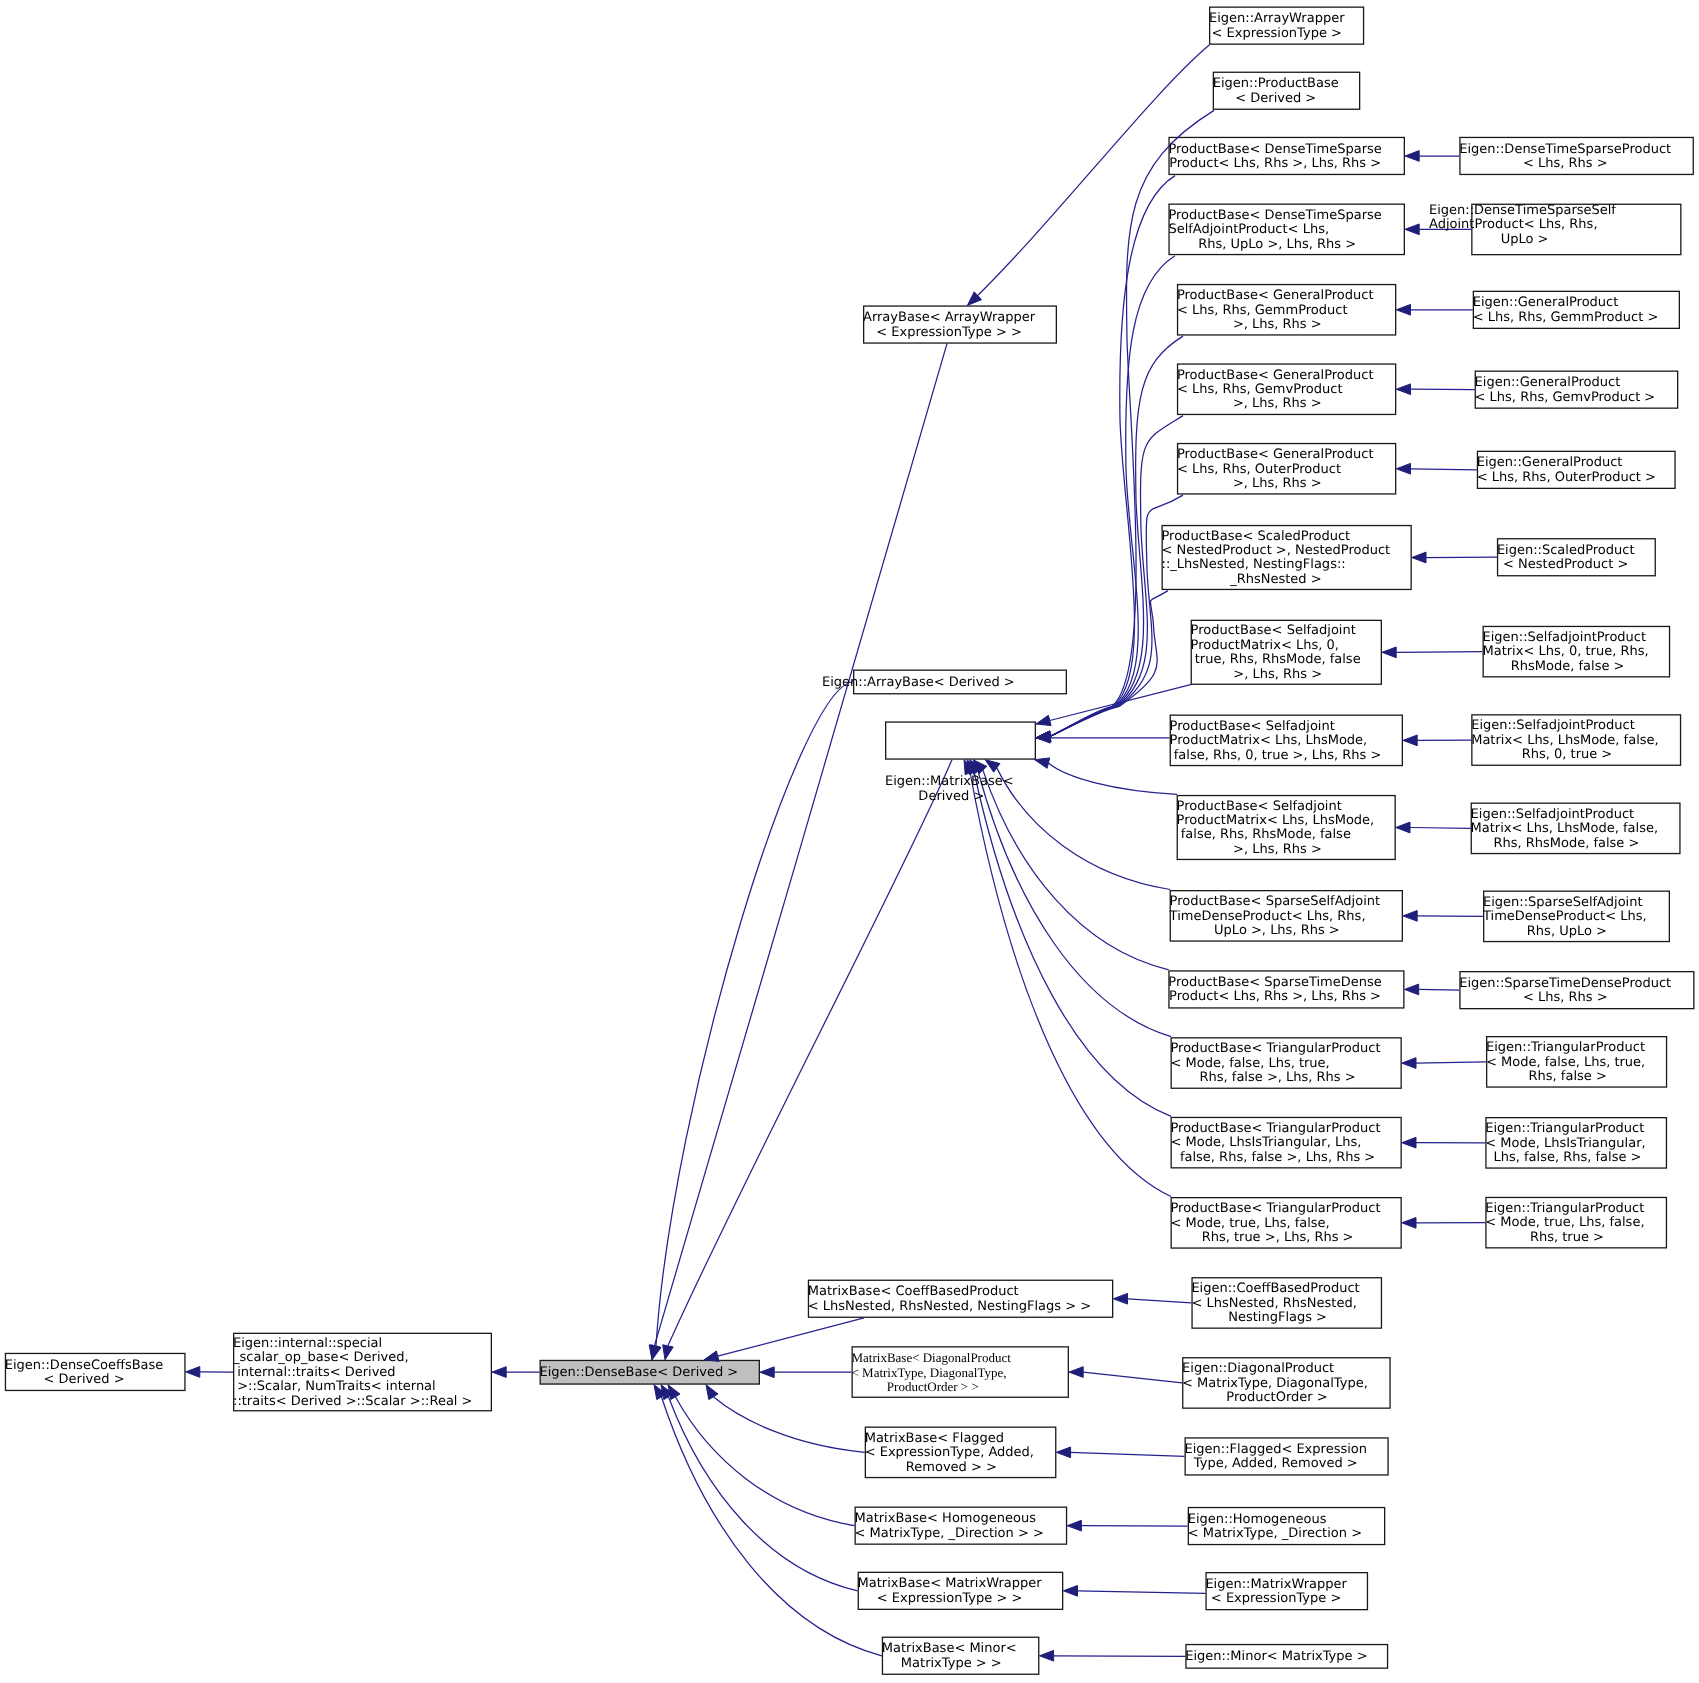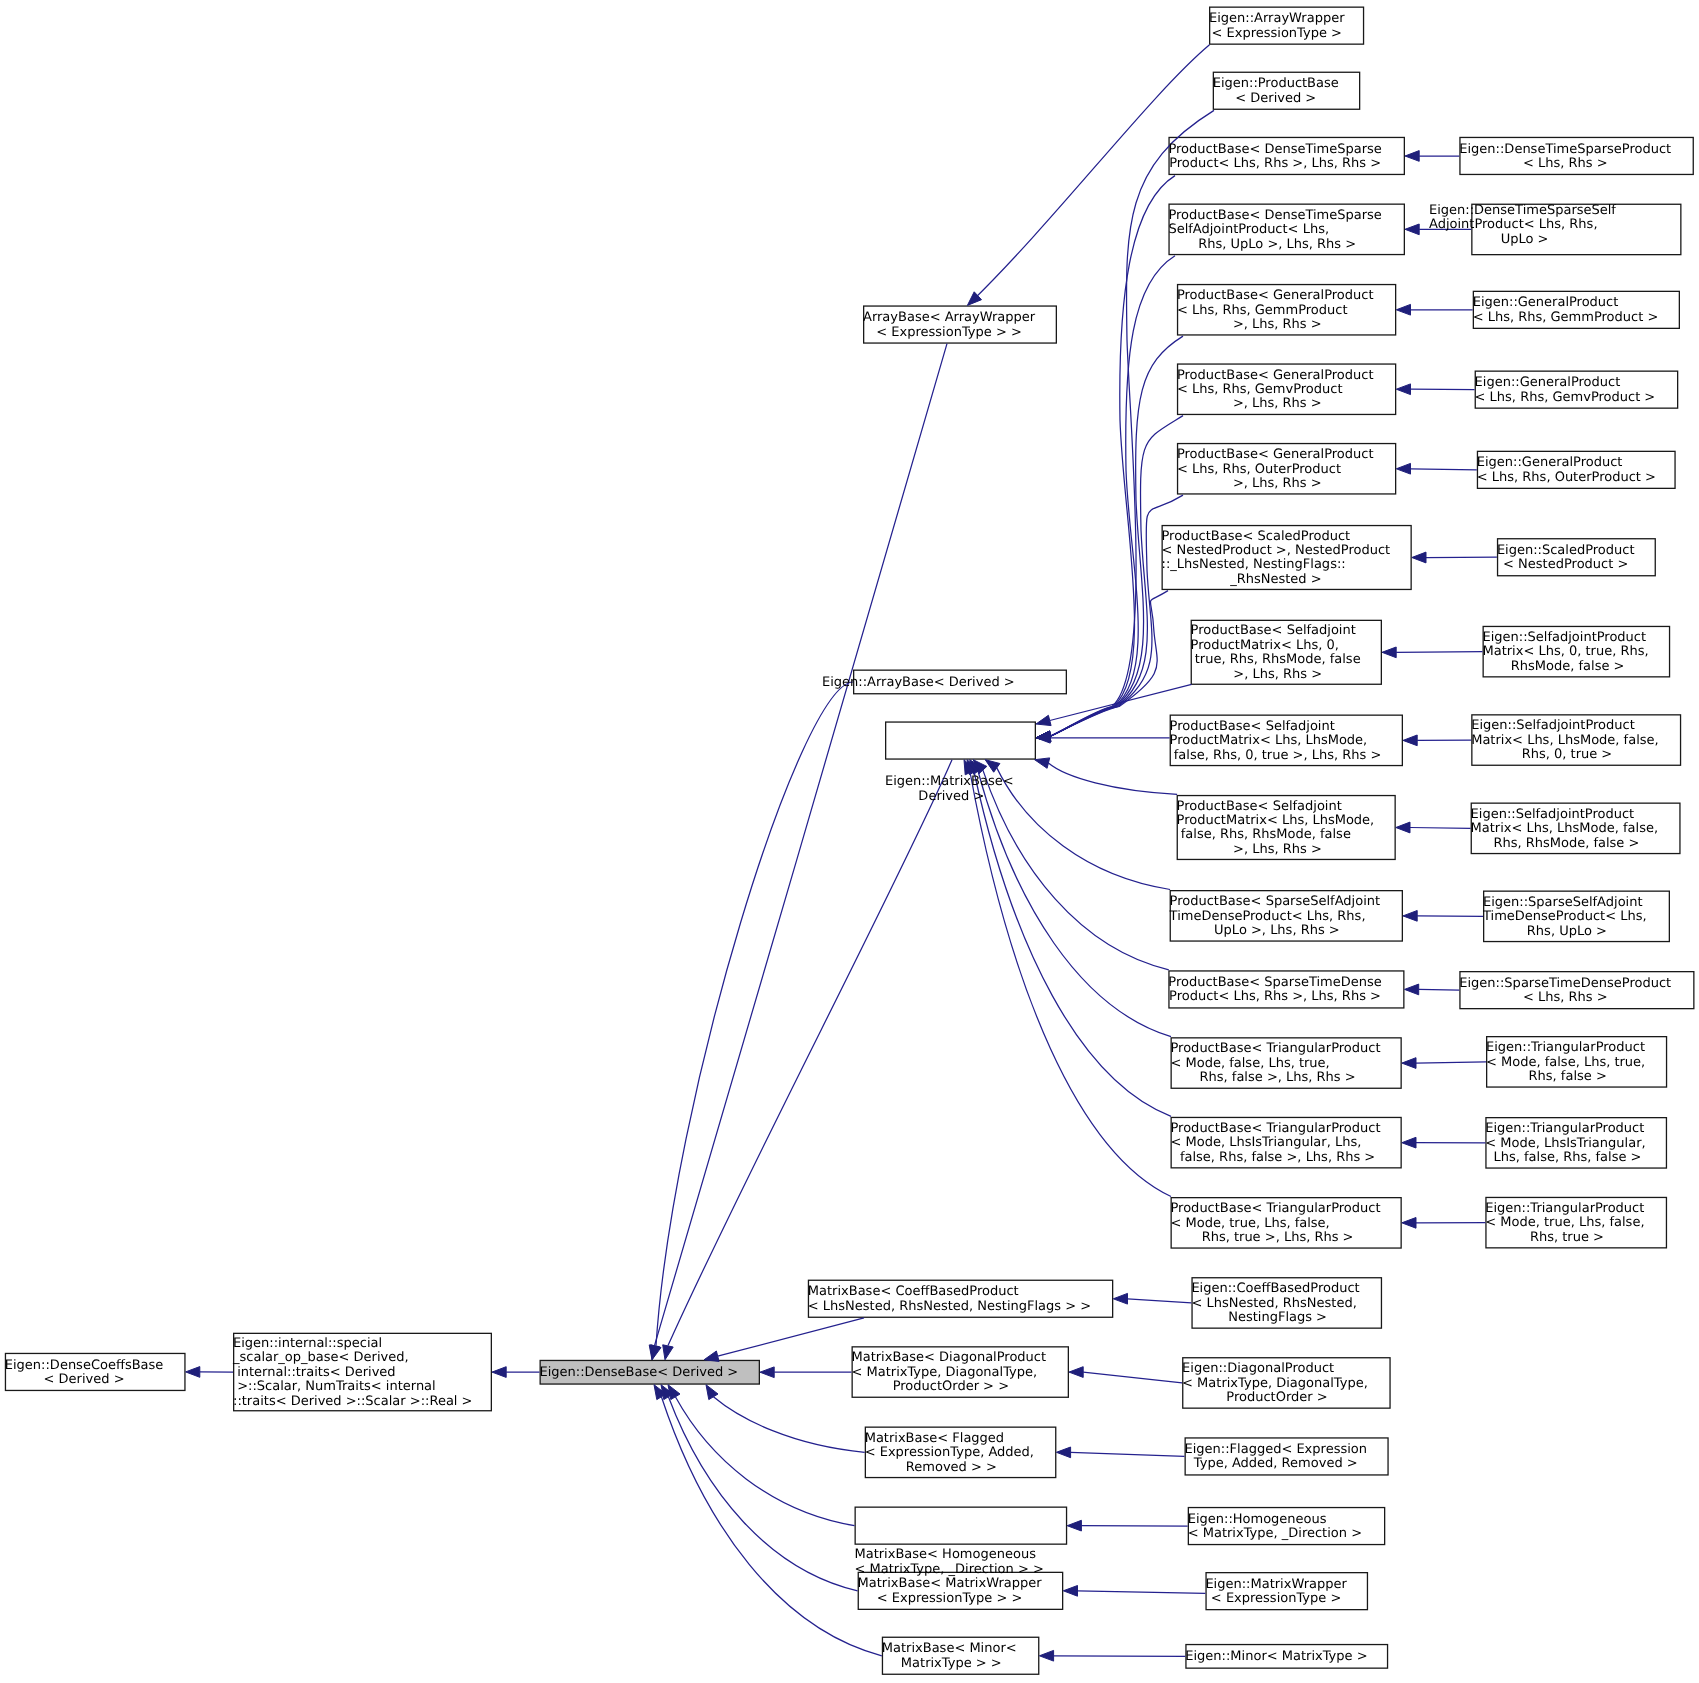--- a/index.html
+++ b/index.html
@@ -363,33 +363,33 @@
     </div>
 <div class="nodebox" style="left:885px;top:721.4px;width:151px;height:38.3px;margin-top:48px;">
       <div class="nlines"><span>Eigen::MatrixBase&lt;</span><span> Derived &gt;</span></div>
     </div>
 <div class="nodebox" style="left:807.8px;top:1279.6px;width:305.5px;height:38.3px;">
       <div class="nlines"><span>MatrixBase&lt; CoeffBasedProduct</span><span>&lt; LhsNested, RhsNested, NestingFlags &gt; &gt;</span></div>
     </div>
 <div class="nodebox" style="left:1191.4px;top:1277.1px;width:190.7px;height:51.7px;">
       <div class="nlines"><span>Eigen::CoeffBasedProduct</span><span>&lt; LhsNested, RhsNested,</span><span> NestingFlags &gt;</span></div>
     </div>
-<div class="nodebox" style="left:851.5px;top:1346.2px;width:217.5px;height:51.7px;">
+<div class="nodebox" style="left:851.5px;top:1346.2px;width:217.5px;height:51.7px;font-family:Liberation Serif, serif;">
       <div class="nlines"><span>MatrixBase&lt; DiagonalProduct</span><span>&lt; MatrixType, DiagonalType,</span><span> ProductOrder &gt; &gt;</span></div>
     </div>
 <div class="nodebox" style="left:1182.1px;top:1357.1px;width:208.6px;height:51.7px;">
       <div class="nlines"><span>Eigen::DiagonalProduct</span><span>&lt; MatrixType, DiagonalType,</span><span> ProductOrder &gt;</span></div>
     </div>
 <div class="nodebox" style="left:864.7px;top:1426.5px;width:191.7px;height:51.7px;">
       <div class="nlines"><span>MatrixBase&lt; Flagged</span><span>&lt; ExpressionType, Added,</span><span> Removed &gt; &gt;</span></div>
     </div>
 <div class="nodebox" style="left:1184.5px;top:1437.3px;width:191px;height:38.3px;">
       <div class="nlines"><span>Eigen::Flagged&lt; Expression</span><span>Type, Added, Removed &gt;</span></div>
     </div>
-<div class="nodebox" style="left:854.5px;top:1506.5px;width:212.7px;height:38.3px;margin-top:36px;">
+<div class="nodebox" style="left:854.5px;top:1506.5px;width:212.7px;height:38.3px;">
       <div class="nlines"><span>MatrixBase&lt; Homogeneous</span><span>&lt; MatrixType, _Direction &gt; &gt;</span></div>
     </div>
 <div class="nodebox" style="left:1187.7px;top:1506.9px;width:197.6px;height:38.3px;">
       <div class="nlines"><span>Eigen::Homogeneous</span><span>&lt; MatrixType, _Direction &gt;</span></div>
     </div>
 <div class="nodebox" style="left:857.6px;top:1571.7px;width:205.7px;height:38.3px;">
       <div class="nlines"><span>MatrixBase&lt; MatrixWrapper</span><span>&lt; ExpressionType &gt; &gt;</span></div>
     </div>
 <div class="nodebox" style="left:1205.4px;top:1572px;width:162.7px;height:38.3px;">
       <div class="nlines"><span>Eigen::MatrixWrapper</span><span>&lt; ExpressionType &gt;</span></div>

